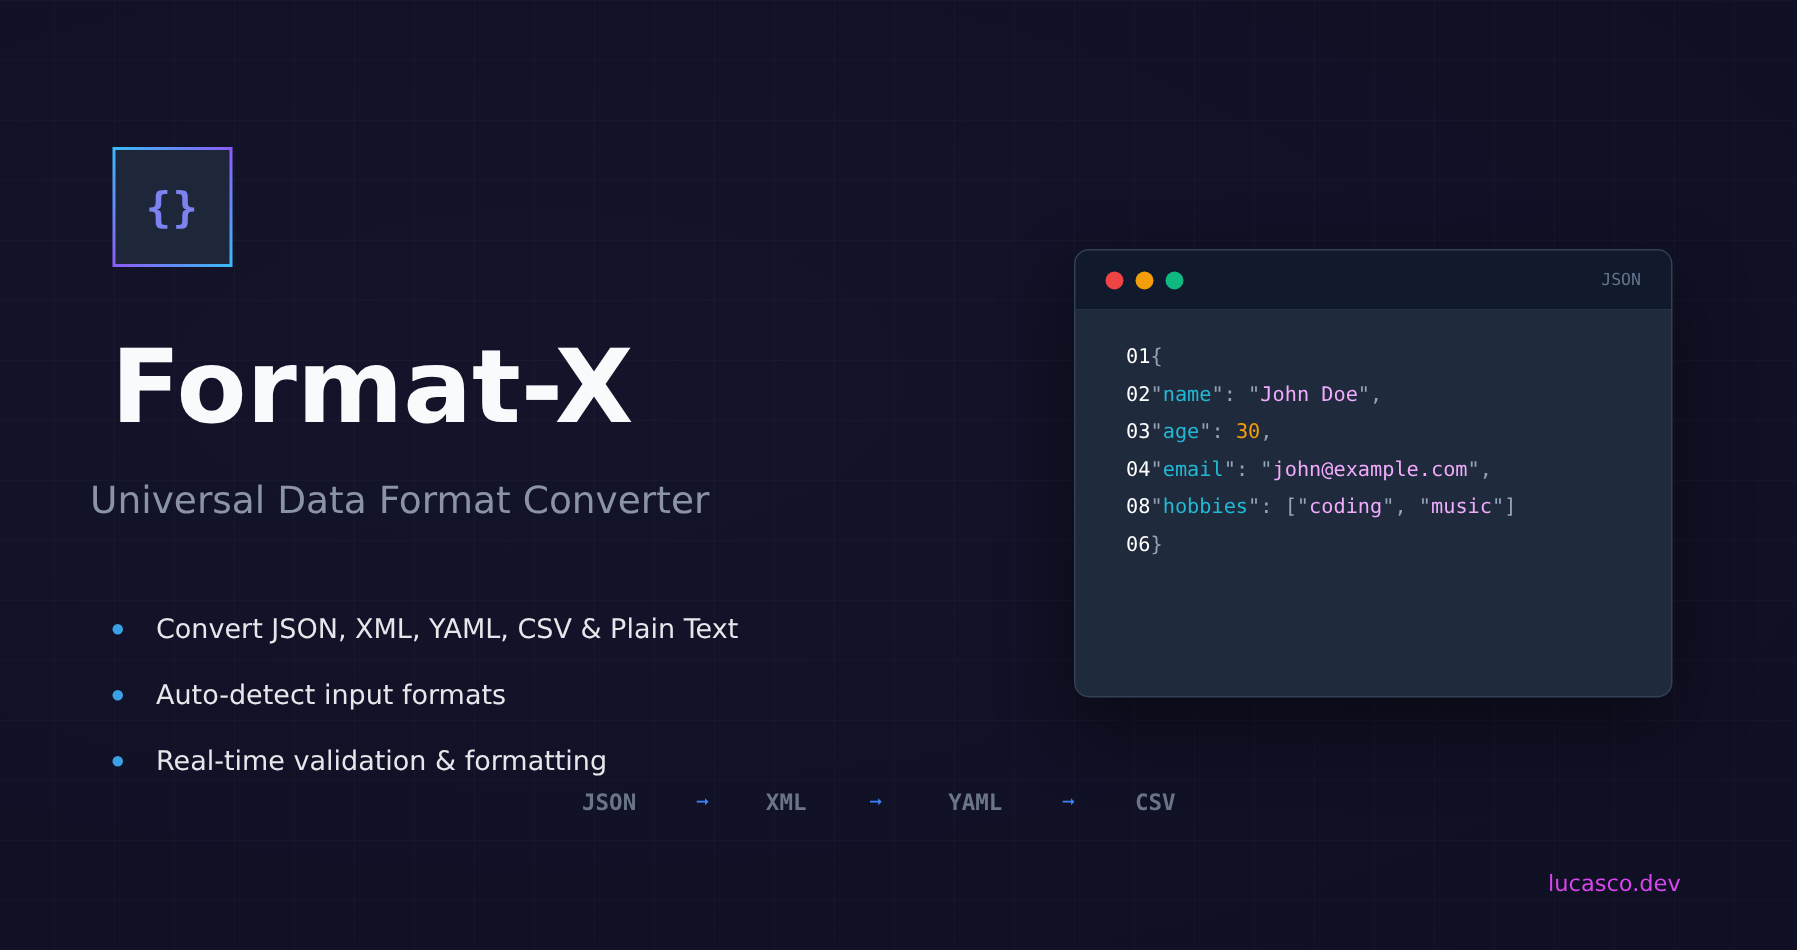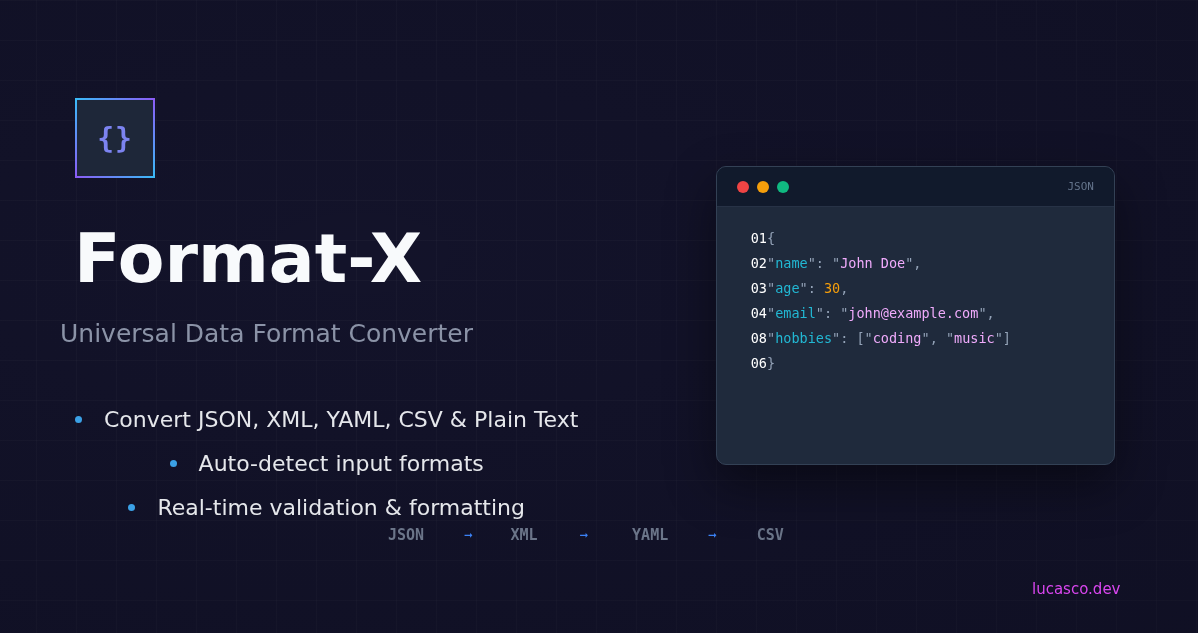--- a/index.html
+++ b/index.html
@@ -52,21 +52,21 @@
       line-height: 36px;
     }
     
     .features {
       position: absolute; left: 74px; top: 397px;
       list-style: none;
     }
     .feature {
       display: flex; align-items: center;
       height: 44px;
-      font-size: 22px; color: #e5e7eb; justify-content: center;
+      font-size: 18px; color: #e5e7eb;
     }
     .bullet {
       width: 7px; height: 7px; border-radius: 50%;
       background: #3ba1e6;
       margin-right: 22px; margin-left: 1px;
       flex: none;
     }
     
     .flow {
       position: absolute; left: 388px; top: 526px;

